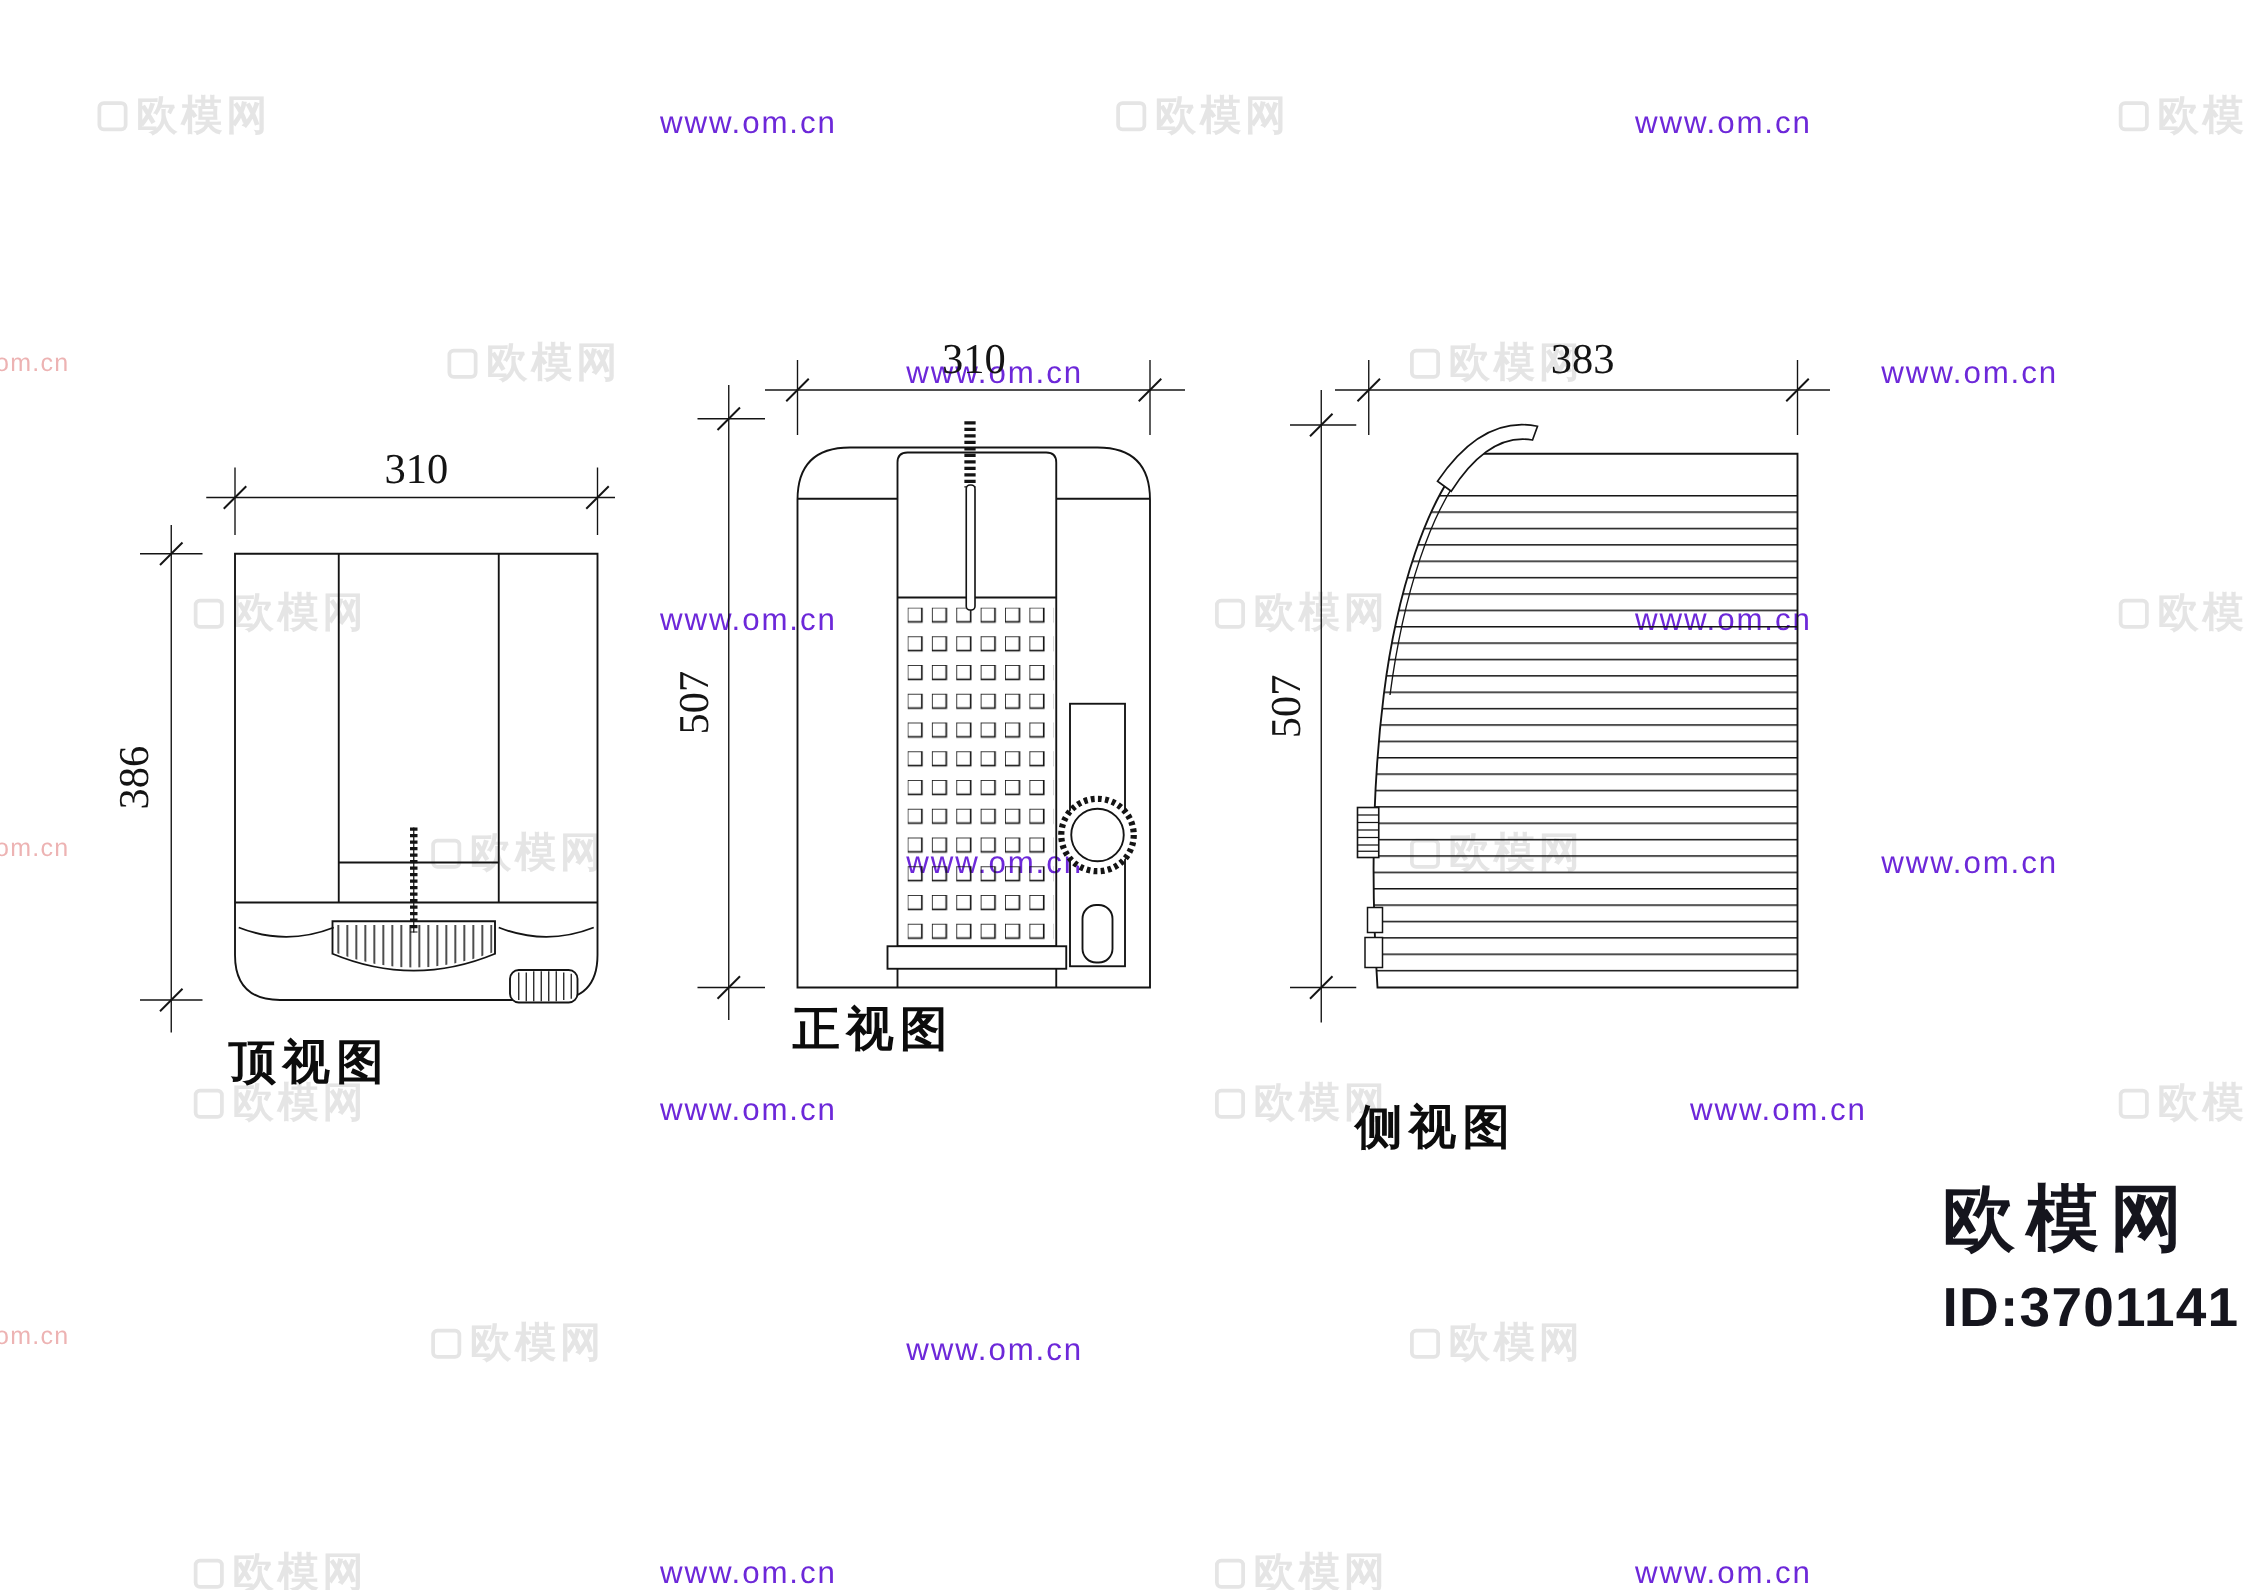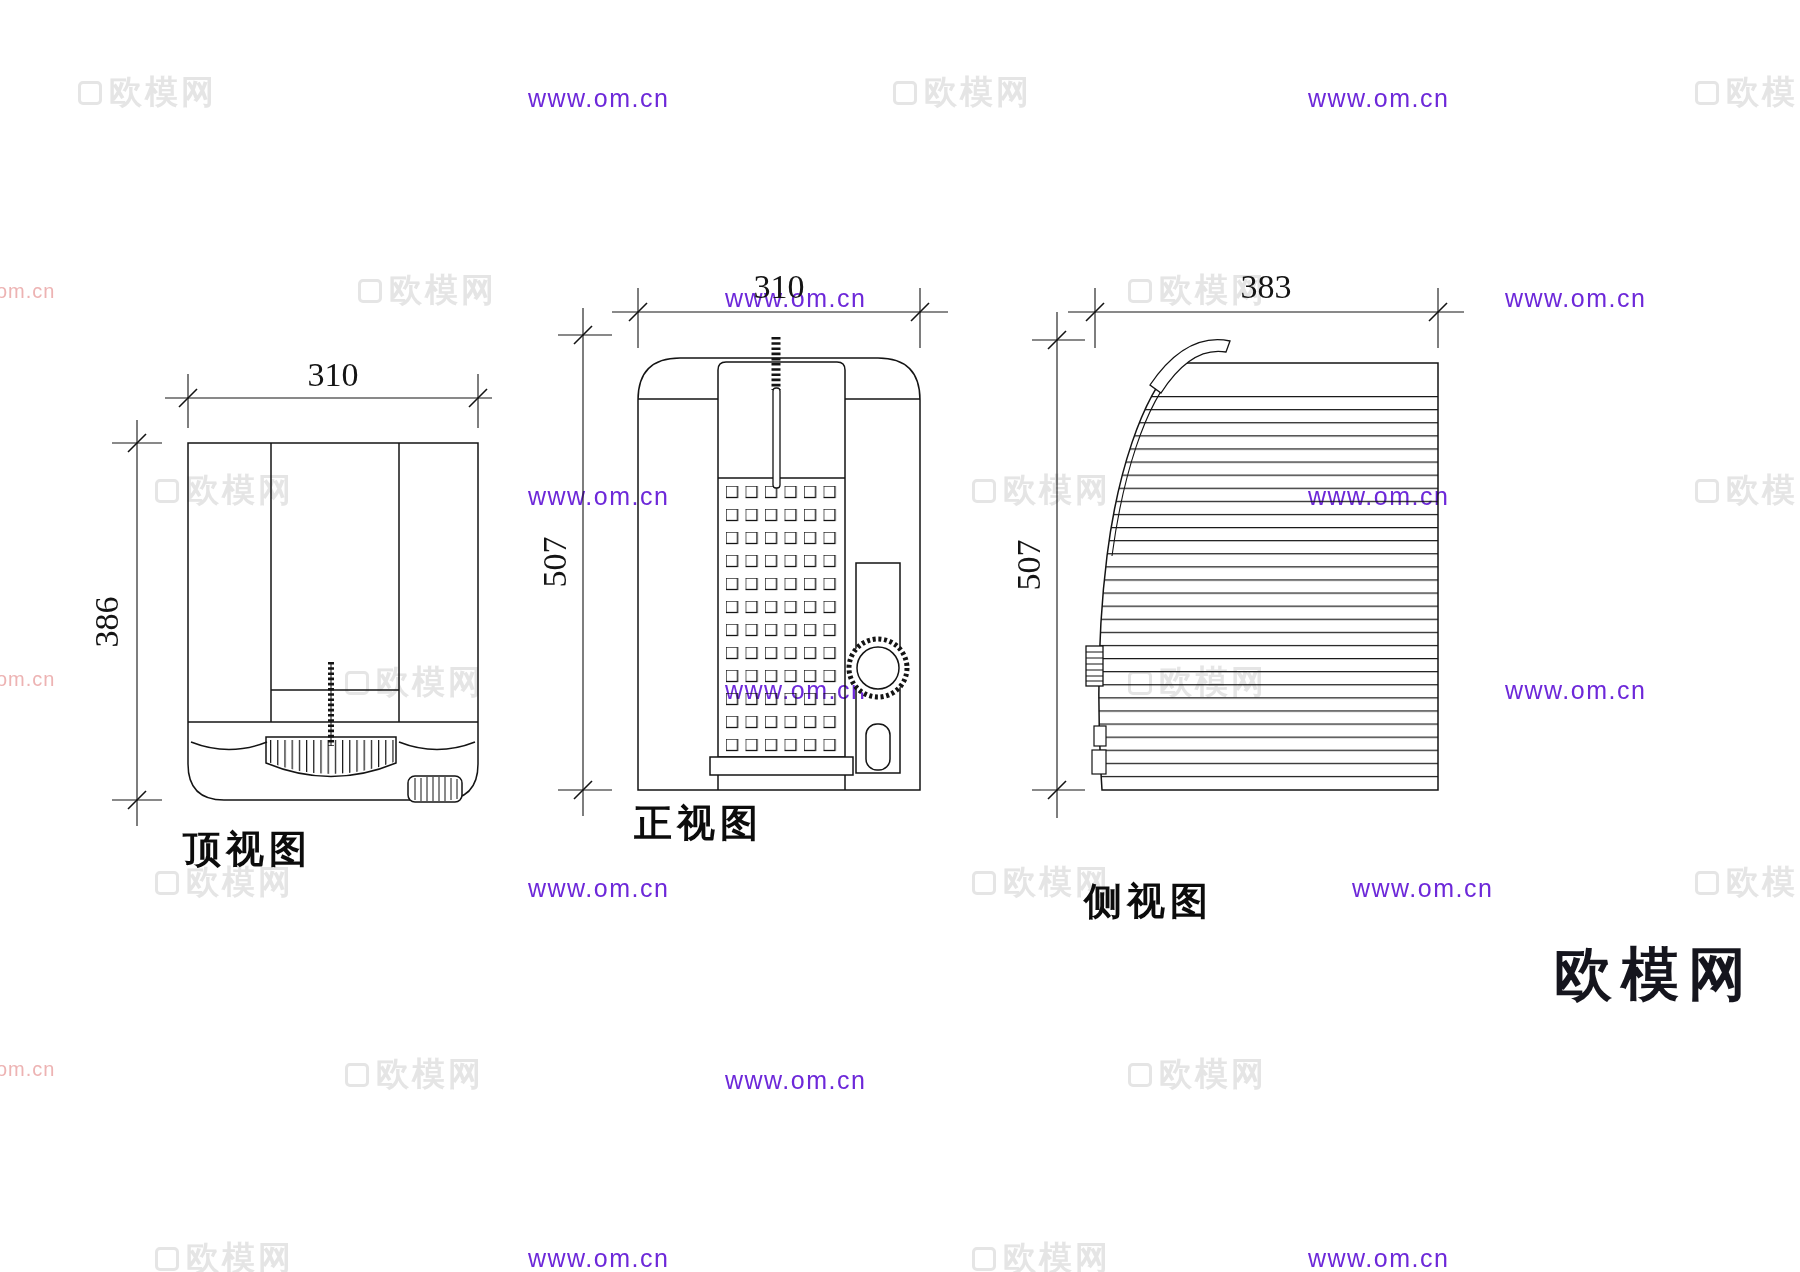--- a/index.html
+++ b/index.html
@@ -190,13 +190,14 @@
     <text transform="translate(1040,565) rotate(-90)">507</text>
   </g>
 </svg>
 
 <div class="view-label" style="left:183px; top:824px;">顶视图</div>
 <div class="view-label" style="left:634px; top:798px;">正视图</div>
 <div class="view-label" style="left:1084px; top:876px;">侧视图</div>
 
 <div class="brand-block">
   <div class="brand-logo">欧模网</div>
+  <div class="brand-id">ID:3701141</div>
 </div>
 
 </body></html>

